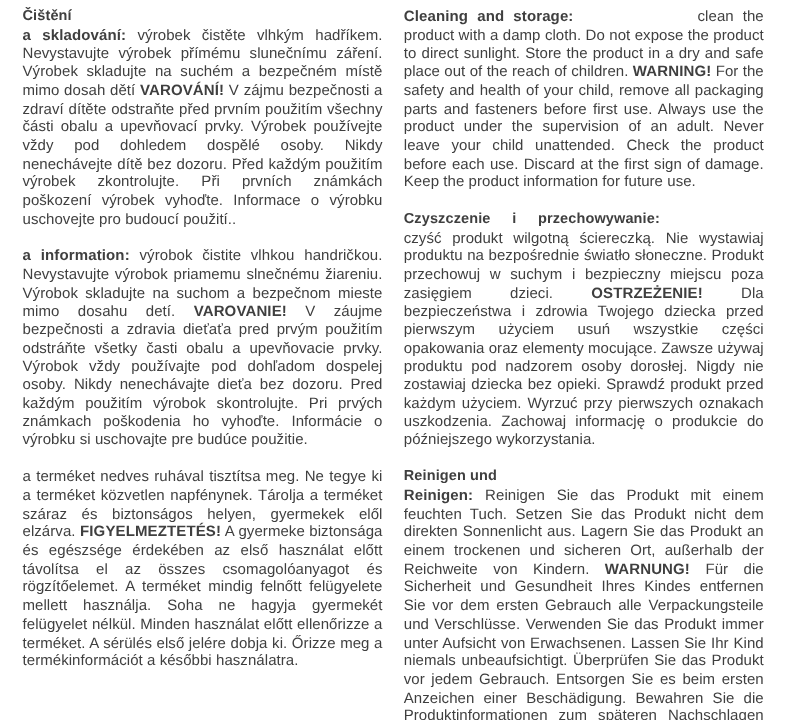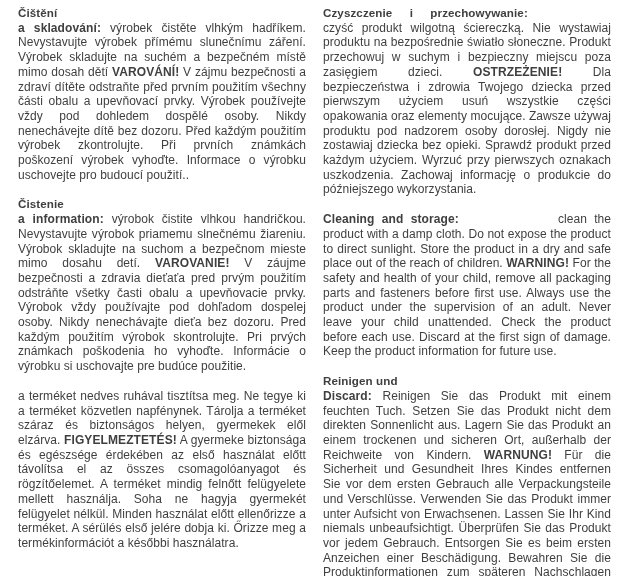--- a/index.html
+++ b/index.html
@@ -61,54 +61,53 @@
 
     <section class="sec">
       <div class="h">Čištění</div>
       <p class="body"><b>a skladování:</b>
         <span>výrobek čistěte vlhkým hadříkem. Nevystavujte výrobek přímému slunečnímu záření. Výrobek skladujte na suchém a bezpečném místě mimo dosah dětí</span>
         <b>VAROVÁNÍ!</b>
         <span>V zájmu bezpečnosti a zdraví dítěte odstraňte před prvním použitím všechny části obalu a upevňovací prvky. Výrobek používejte vždy pod dohledem dospělé osoby. Nikdy nenechávejte dítě bez dozoru. Před každým použitím výrobek zkontrolujte. Při prvních známkách poškození výrobek vyhoďte. Informace o výrobku uschovejte pro budoucí použití..</span></p>
     </section>
 
     <section class="sec">
-      <div class="h">Čistenie</div>
       <p class="body"><b>a information:</b>
         <span>výrobok čistite vlhkou handričkou. Nevystavujte výrobok priamemu slnečnému žiareniu. Výrobok skladujte na suchom a bezpečnom mieste mimo dosahu detí.</span>
         <b>VAROVANIE!</b>
         <span>V záujme bezpečnosti a zdravia dieťaťa pred prvým použitím odstráňte všetky časti obalu a upevňovacie prvky. Výrobok vždy používajte pod dohľadom dospelej osoby. Nikdy nenechávajte dieťa bez dozoru. Pred každým použitím výrobok skontrolujte. Pri prvých známkach poškodenia ho vyhoďte. Informácie o výrobku si uschovajte pre budúce použitie.</span></p>
     </section>
 
     <section class="sec">
       <p class="body"><span>a terméket nedves ruhával tisztítsa meg. Ne tegye ki a terméket közvetlen napfénynek. Tárolja a terméket száraz és biztonságos helyen, gyermekek elől elzárva.</span>
         <b>FIGYELMEZTETÉS!</b>
         <span>A gyermeke biztonsága és egészsége érdekében az első használat előtt távolítsa el az összes csomagolóanyagot és rögzítőelemet. A terméket mindig felnőtt felügyelete mellett használja. Soha ne hagyja gyermekét felügyelet nélkül. Minden használat előtt ellenőrizze a terméket. A sérülés első jelére dobja ki. Őrizze meg a termékinformációt a későbbi használatra.</span></p>
     </section>
 
   </div>
 
   <div class="col">
 
     <section class="sec">
+      <p class="body"><b>Cleaning and storage:</b><span class="spacer-en"></span>
+        <span>clean the product with a damp cloth. Do not expose the product to direct sunlight. Store the product in a dry and safe place out of the reach of children.</span>
+        <b>WARNING!</b>
+        <span>For the safety and health of your child, remove all packaging parts and fasteners before first use. Always use the product under the supervision of an adult. Never leave your child unattended. Check the product before each use. Discard at the first sign of damage. Keep the product information for future use.</span></p>
+    </section>
+
+    <section class="sec">
       <div class="h h-pl">Czyszczenie i przechowywanie:</div>
       <p class="body"><span>czyść produkt wilgotną ściereczką. Nie wystawiaj produktu na bezpośrednie światło słoneczne. Produkt przechowuj w suchym i bezpieczny miejscu poza zasięgiem dzieci.</span>
         <b>OSTRZEŻENIE!</b>
         <span>Dla bezpieczeństwa i zdrowia Twojego dziecka przed pierwszym użyciem usuń wszystkie części opakowania oraz elementy mocujące. Zawsze używaj produktu pod nadzorem osoby dorosłej. Nigdy nie zostawiaj dziecka bez opieki. Sprawdź produkt przed każdym użyciem. Wyrzuć przy pierwszych oznakach uszkodzenia. Zachowaj informację o produkcie do późniejszego wykorzystania.</span></p>
     </section>
 
     <section class="sec">
-      <p class="body"><b>Cleaning and storage:</b><span class="spacer-en"></span>
-        <span>clean the product with a damp cloth. Do not expose the product to direct sunlight. Store the product in a dry and safe place out of the reach of children.</span>
-        <b>WARNING!</b>
-        <span>For the safety and health of your child, remove all packaging parts and fasteners before first use. Always use the product under the supervision of an adult. Never leave your child unattended. Check the product before each use. Discard at the first sign of damage. Keep the product information for future use.</span></p>
-    </section>
-
-    <section class="sec">
       <div class="h">Reinigen und</div>
-      <p class="body"><b>Discard:</b>
+      <p class="body"><b>Reinigen:</b>
         <span>Reinigen Sie das Produkt mit einem feuchten Tuch. Setzen Sie das Produkt nicht dem direkten Sonnenlicht aus. Lagern Sie das Produkt an einem trockenen und sicheren Ort, außerhalb der Reichweite von Kindern.</span>
         <b>WARNUNG!</b>
         <span>Für die Sicherheit und Gesundheit Ihres Kindes entfernen Sie vor dem ersten Gebrauch alle Verpackungsteile und Verschlüsse. Verwenden Sie das Produkt immer unter Aufsicht von Erwachsenen. Lassen Sie Ihr Kind niemals unbeaufsichtigt. Überprüfen Sie das Produkt vor jedem Gebrauch. Entsorgen Sie es beim ersten Anzeichen einer Beschädigung. Bewahren Sie die Produktinformationen zum späteren Nachschlagen auf.</span></p>
     </section>
 
   </div>
 
 </div>
 
 </body></html>

